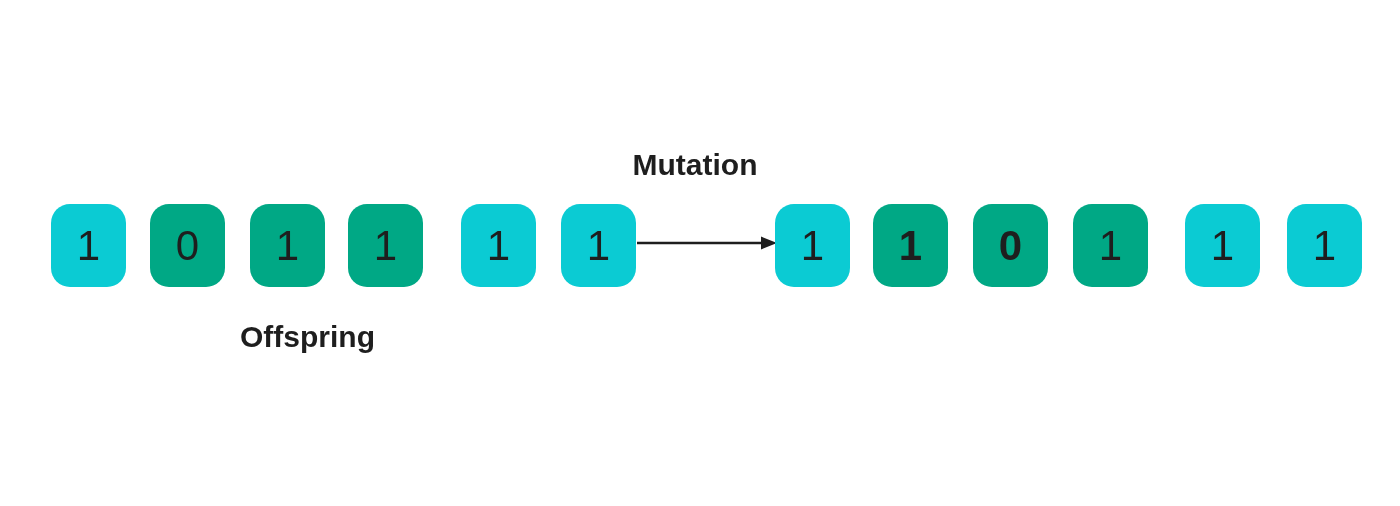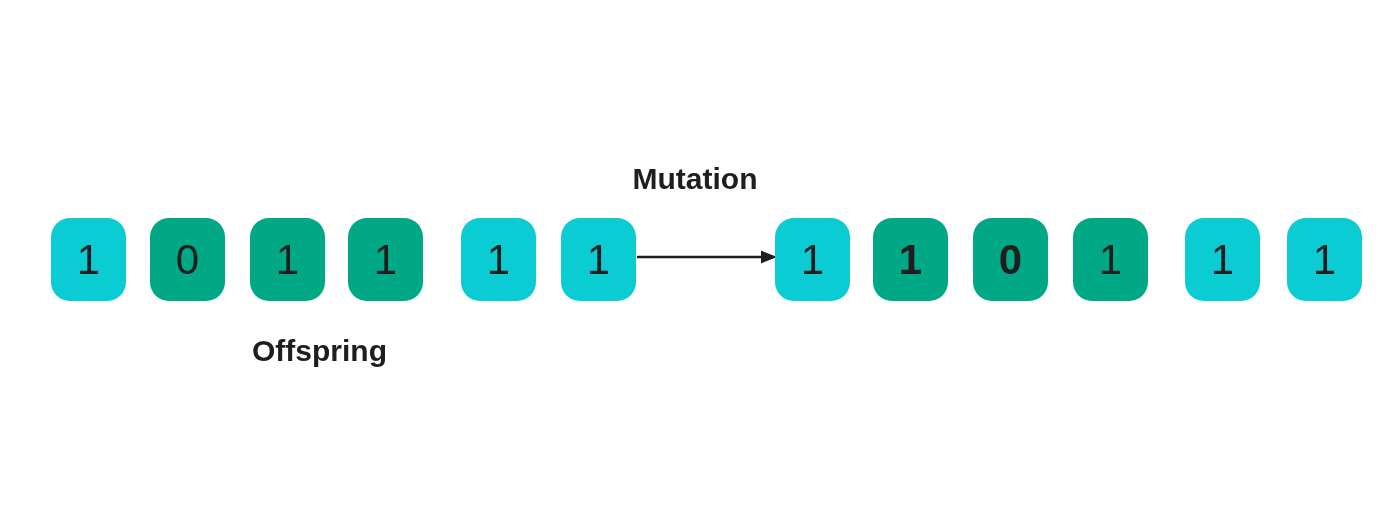--- a/index.html
+++ b/index.html
@@ -7,21 +7,20 @@
     padding: 0;
     background: #ffffff;
   }
   .canvas {
     position: relative;
     width: 1400px;
     height: 366px;
     background: #ffffff;
     overflow: hidden;
     font-family: "Liberation Sans", "DejaVu Sans", sans-serif;
-    margin-top: 14px;
   }
   .cell {
     position: absolute;
     top: 204px;
     width: 75px;
     height: 83px;
     border-radius: 19px;
     display: flex;
     align-items: center;
     justify-content: center;
@@ -43,21 +42,21 @@
     white-space: nowrap;
     line-height: 1;
   }
   .label--mutation {
     left: 622px;
     top: 150px;
     width: 146px;
     text-align: center;
   }
   .label--offspring {
-    left: 252px;
+    left: 240px;
     top: 322px;
   }
   .arrow-svg {
     position: absolute;
     left: 637px;
     top: 233px;
     width: 140px;
     height: 20px;
     display: block;
   }

